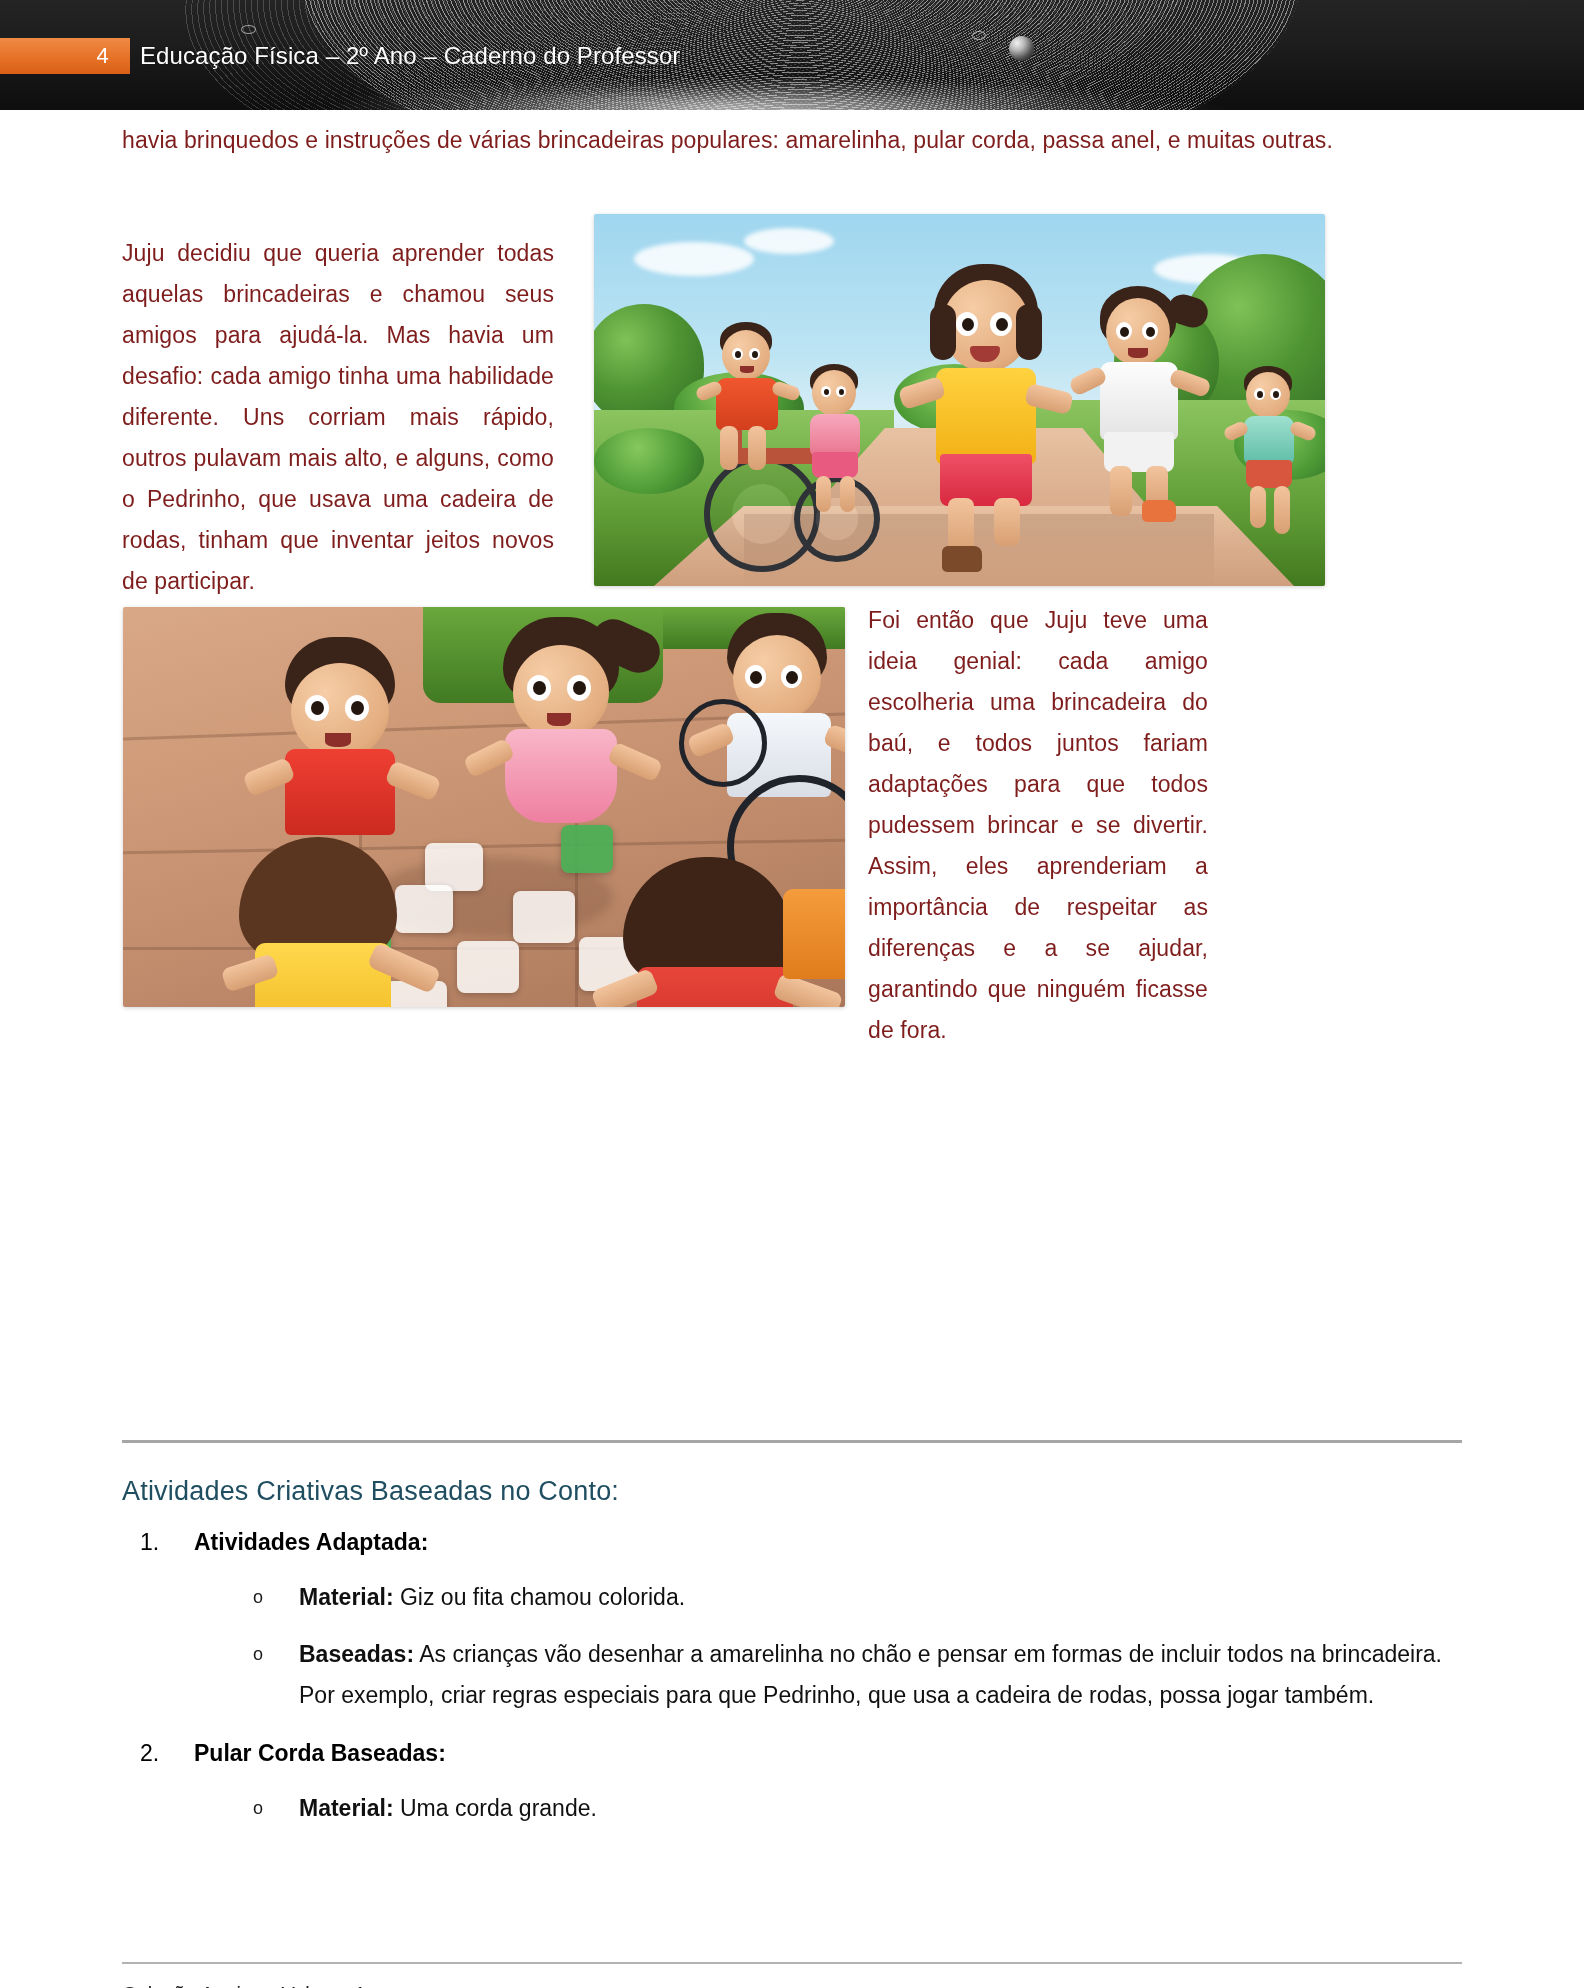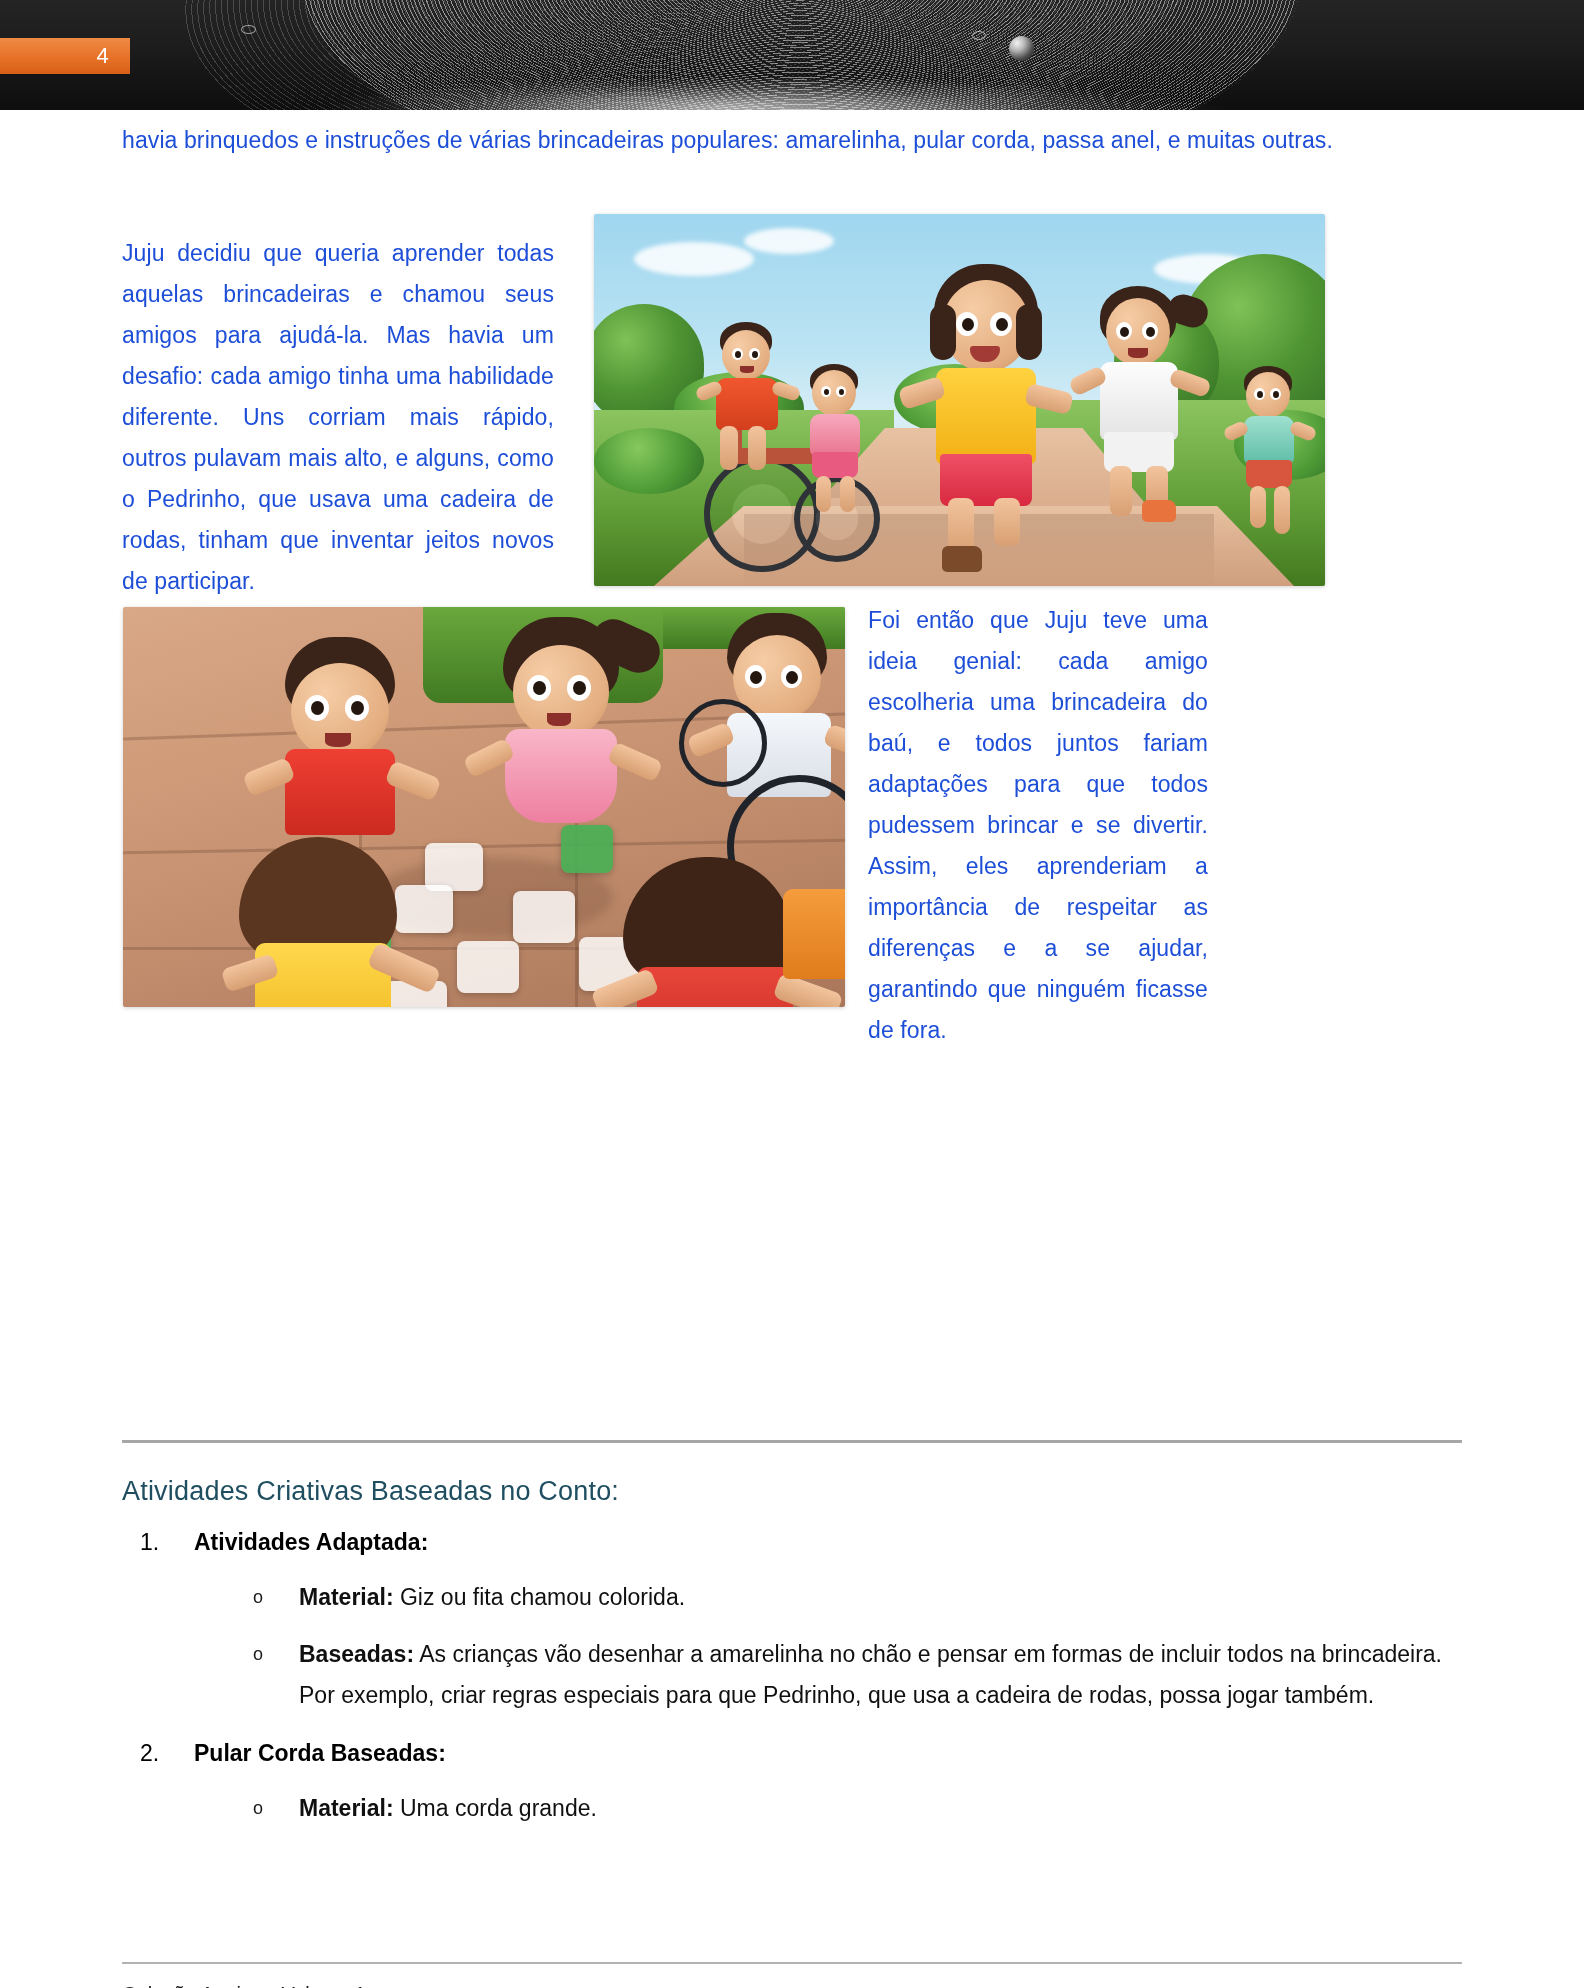--- a/index.html
+++ b/index.html
@@ -110,21 +110,21 @@
     left: 122px;
     top: 0;
     width: 1340px;
   }
 
   p.body-text {
     font-size: 23px;
     line-height: 41px;
     text-align: justify;
     margin: 0;
-    color: #1d4ed8;
+    color: #7f1d1d;
     letter-spacing: .1px;
   }
 
   .intro-para {
     position: absolute;
     left: 0; top: 10px;
     width: 1338px;
   }
 
   
@@ -378,20 +378,21 @@
 <body>
 
 <div class="page-header">
   <div class="hdr-arc"></div>
   <div class="hdr-arc2"></div>
   <div class="hdr-dot d1"></div>
   <div class="hdr-dot d2"></div>
   <div class="hdr-sphere"></div>
   <div class="hdr-sheen"></div>
   <div class="hdr-badge">4</div>
+  <div class="hdr-title">Educação Física – 2º Ano – Caderno do Professor</div>
 </div>
 
 <div class="page-body">
   <div class="content">
 
     <p class="body-text intro-para">havia brinquedos e instruções de várias brincadeiras populares: amarelinha, pular corda, passa anel, e muitas outras.</p>
 
     <p class="body-text col-left-text">Juju decidiu que queria aprender todas aquelas brincadeiras e chamou seus amigos para ajudá-la. Mas havia um desafio: cada amigo tinha uma habilidade diferente. Uns corriam mais rápido, outros pulavam mais alto, e alguns, como o Pedrinho, que usava uma cadeira de rodas, tinham que inventar jeitos novos de participar.</p>
 
     <div class="photo-running">

